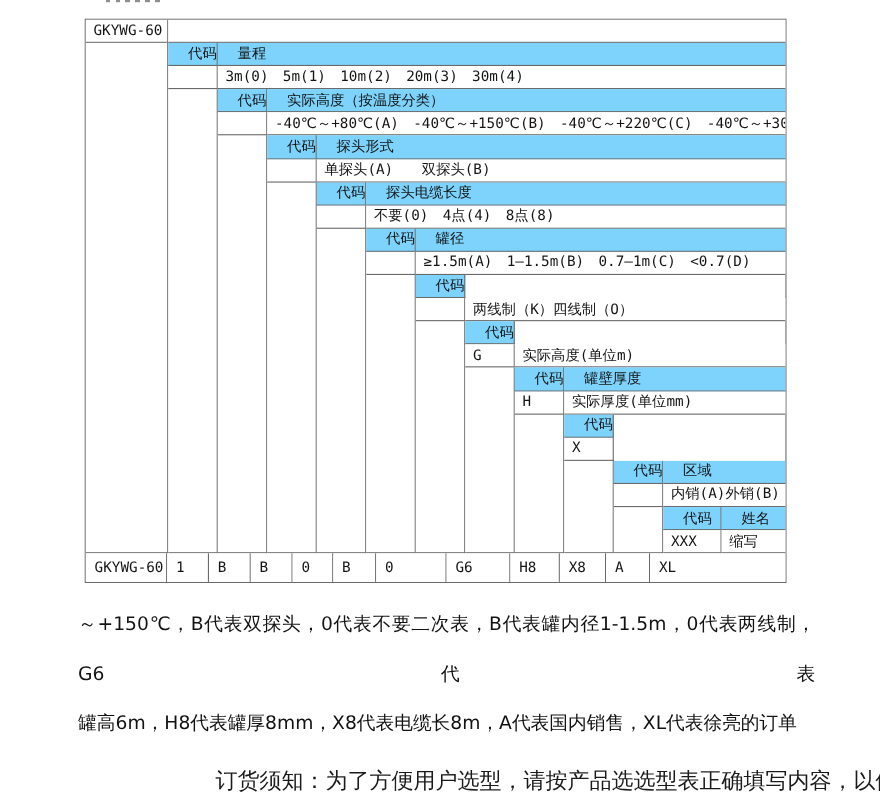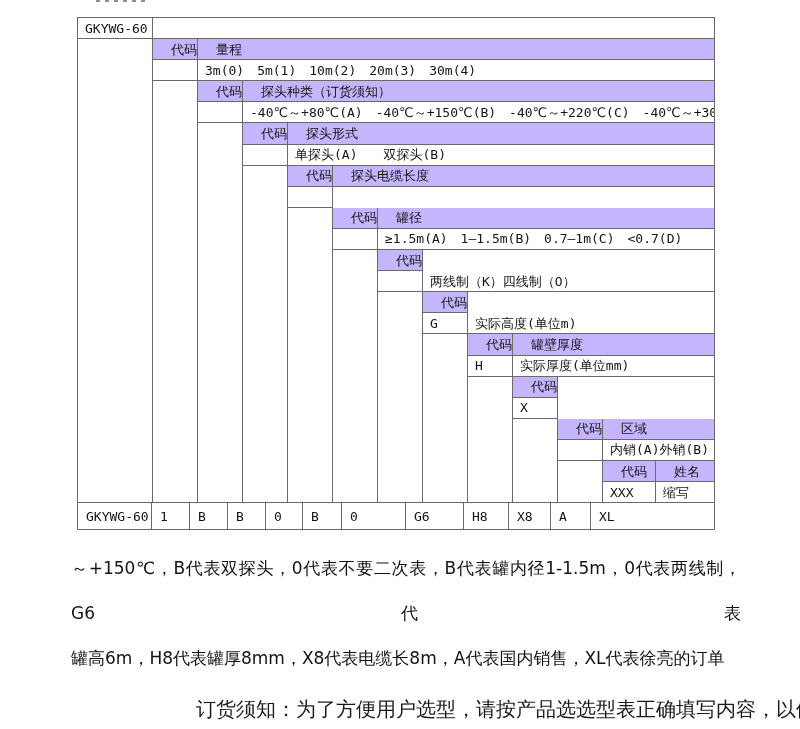--- a/index.html
+++ b/index.html
@@ -26,21 +26,21 @@
     border-bottom:1px solid #6a6a6a;
     box-sizing:border-box;
     display:flex; align-items:center;
     padding-left:7px;
     font-family:"DejaVu Sans Mono","DejaVu Sans",monospace,sans-serif;
     font-size:13px; line-height:1;
     white-space:pre; overflow:hidden;
     background:#ffffff;
   }
   .c.last { border-right:none; }
-  .hdr { background:#c4b5fd;padding-left:18px; }
+  .hdr { background:#7dd3fc;padding-left:18px; }
   
   #brow { display:flex; width:636px; height:26px; }
   .bc {
     border-right:1px solid #6a6a6a;
     box-sizing:border-box;
     display:flex; align-items:center;
     padding-left:8px;
     font-family:"DejaVu Sans Mono","DejaVu Sans",monospace,sans-serif;
     font-size:13px; white-space:pre; overflow:hidden;
     background:#ffffff;
@@ -87,32 +87,33 @@
     <div class="c" style="grid-area:18/9/24/10"></div>
     <div class="c" style="grid-area:20/10/24/11"></div>
     <div class="c" style="grid-area:22/11/24/12"></div>
 
     <div class="c hdr" style="grid-area:2/2/3/3">代码</div>
     <div class="c hdr last" style="grid-area:2/3/3/14">量程</div>
     <div class="c" style="grid-area:3/2/4/3"></div>
     <div class="c last" style="grid-area:3/3/4/14">3m(0)　5m(1)　10m(2)　20m(3)　30m(4)</div>
 
     <div class="c hdr" style="grid-area:4/3/5/4">代码</div>
-    <div class="c hdr last" style="grid-area:4/4/5/14">探头种类（订货须知）</div>
+    <div class="c hdr last" style="grid-area:4/4/5/14">实际高度（按温度分类）</div>
     <div class="c" style="grid-area:5/3/6/4"></div>
     <div class="c last" style="grid-area:5/4/6/14">-40℃～+80℃(A)　-40℃～+150℃(B)　-40℃～+220℃(C)　-40℃～+300℃(D)</div>
 
     <div class="c hdr" style="grid-area:6/4/7/5">代码</div>
     <div class="c hdr last" style="grid-area:6/5/7/14">探头形式</div>
     <div class="c" style="grid-area:7/4/8/5"></div>
     <div class="c last" style="grid-area:7/5/8/14">单探头(A)　　双探头(B)</div>
 
     <div class="c hdr" style="grid-area:8/5/9/6">代码</div>
     <div class="c hdr last" style="grid-area:8/6/9/14">探头电缆长度</div>
     <div class="c" style="grid-area:9/5/10/6"></div>
+    <div class="c last" style="grid-area:9/6/10/14">不要(0)　4点(4)　8点(8)</div>
 
     <div class="c hdr" style="grid-area:10/6/11/7">代码</div>
     <div class="c hdr last" style="grid-area:10/7/11/14">罐径</div>
     <div class="c" style="grid-area:11/6/12/7"></div>
     <div class="c last" style="grid-area:11/7/12/14">≥1.5m(A)　1—1.5m(B)　0.7—1m(C)　&lt;0.7(D)</div>
 
     <div class="c hdr" style="grid-area:12/7/13/8">代码</div>
     <div class="c" style="grid-area:13/7/14/8"></div>
     <div class="c last" style="grid-area:13/8/14/14">两线制（K）四线制（O）</div>
 

